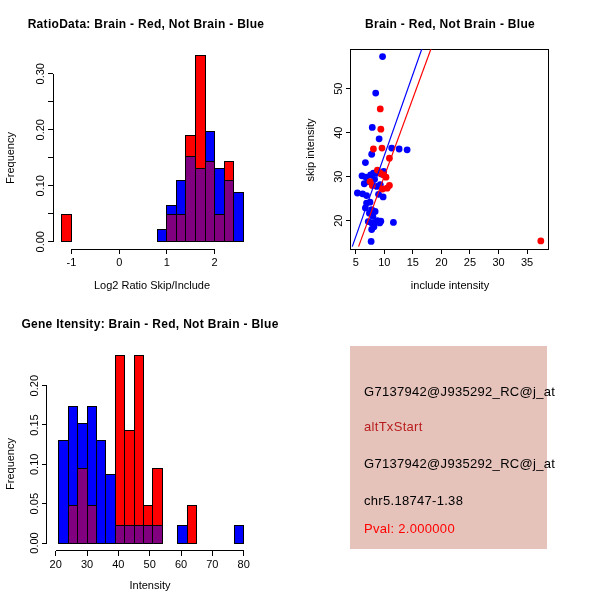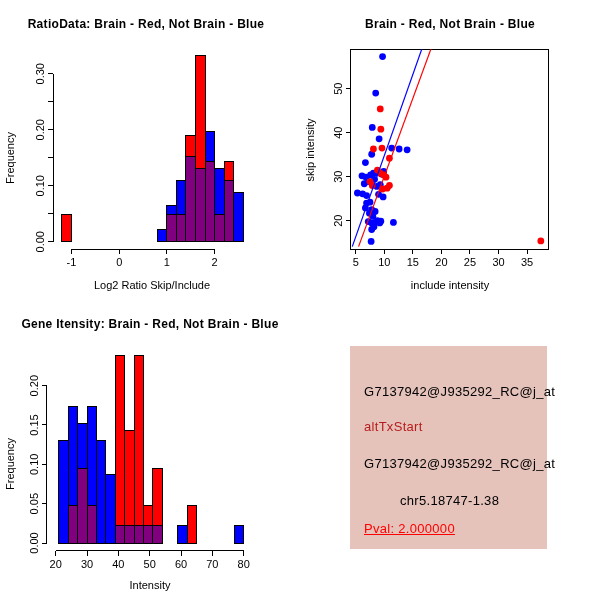--- a/index.html
+++ b/index.html
@@ -234,18 +234,18 @@
           <rect x="152.8323" y="225.6926" width="9.399900000000002" height="17.3074" fill="#800080" stroke="#000" stroke-width="1" shape-rendering="crispEdges"></rect>
         </g>
     </svg>
   </div>
 
   <div class="quad">
     <div class="info-box" id="info-box" style="background: rgb(229, 195, 187);">
       <span class="info-line" style="top: 38px; color: rgb(0, 0, 0);">G7137942@J935292_RC@j_at</span>
       <span class="info-line" style="top: 73px; color: #b91c1c;">altTxStart</span>
       <span class="info-line" style="top: 110px; color: rgb(0, 0, 0);">G7137942@J935292_RC@j_at</span>
-      <span class="info-line" style="top: 147px; color: rgb(0, 0, 0); margin-left: 36px;">chr5.18747-1.38</span>
-      <span class="info-line" style="top: 175px; color: rgb(255, 0, 0); text-decoration: underline;">Pval: 2.000000</span>
+      <span class="info-line" style="top: 147px; color: rgb(0, 0, 0);">chr5.18747-1.38</span>
+      <span class="info-line" style="top: 175px; color: rgb(255, 0, 0);">Pval: 2.000000</span>
     </div>
   </div>
 
 </div>
 
 </body></html>

